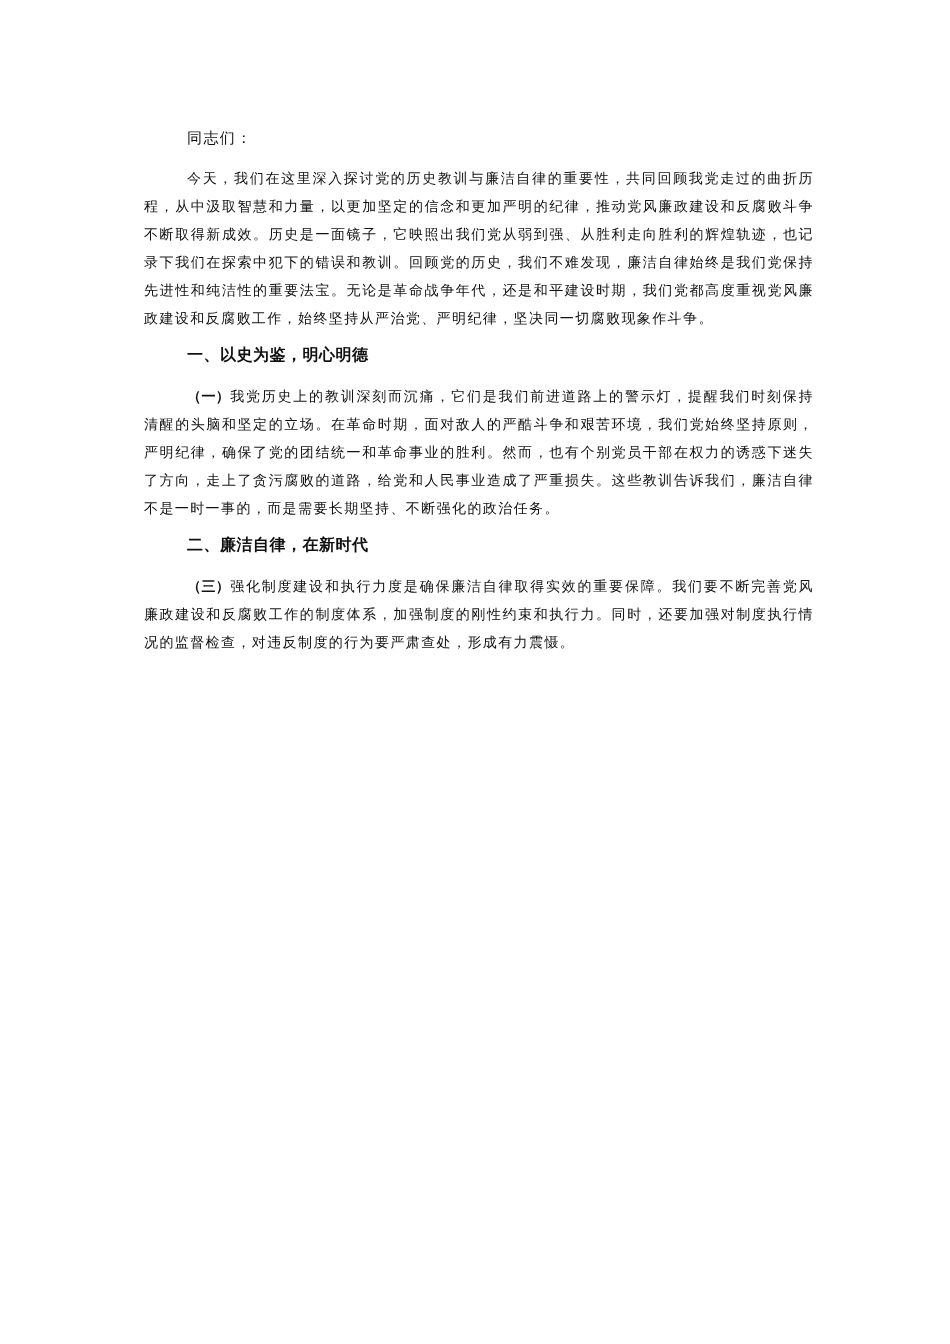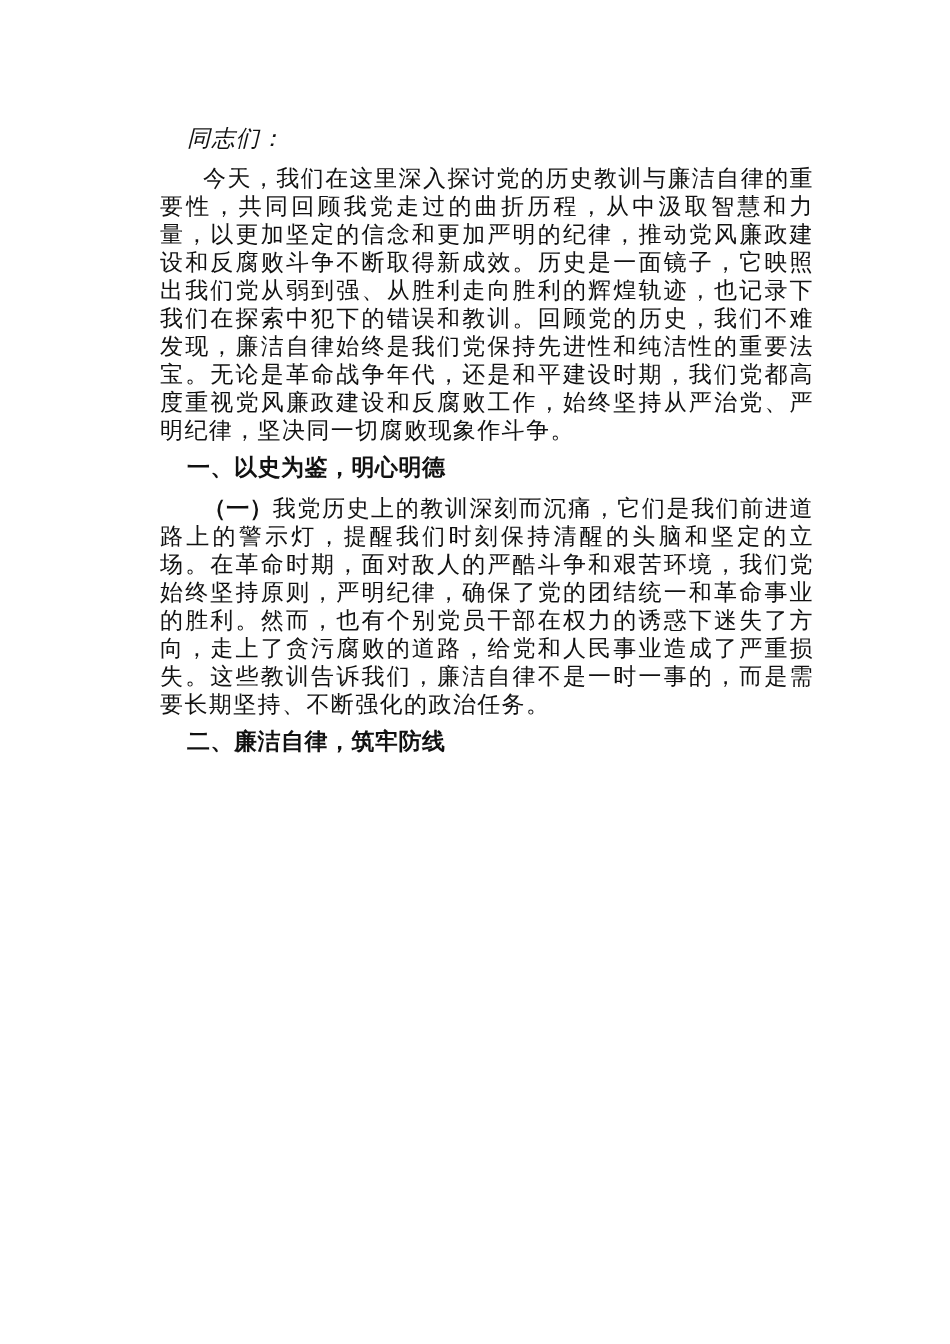--- a/index.html
+++ b/index.html
@@ -15,55 +15,55 @@
     font-family: "DejaVu Serif", "Liberation Serif", serif;
     color: #111111;
   }
   .page {
     position: absolute;
     left: 144px;
     top: 124px;
     width: 670px;
   }
   .para {
-    margin: 0 0 10px 16px;
-    font-size: 23px;
+    margin: 0 0 10px 0;
+    font-size: 14px;
     line-height: 28px;
     letter-spacing: 1.4px;
     text-align: justify;
     text-indent: 43px;
     word-break: break-all;
   }
   .salutation {
     margin: 0 0 12px 0;
-    font-size: 23px;
+    font-size: 15px;
     line-height: 28px;
     letter-spacing: 1.4px;
     text-indent: 43px;
-    font-style: italic;
   }
   .heading {
     margin: 2px 0 12px 0;
-    font-size: 23px;
+    font-size: 16px;
     line-height: 28px;
     font-weight: bold;
-    font-family: Liberation Serif, serif;
+    font-family: Liberation Mono, monospace;
     letter-spacing: 0.5px;
     text-indent: 43px;
   }
   .num {
     font-weight: bold;
     font-family: "DejaVu Sans", "Liberation Sans", sans-serif;
     letter-spacing: 0;
   }
 </style>
 </head>
 <body>
 
 <div class="page">
   <p class="salutation">同志们：</p>
   <p class="para">今天，我们在这里深入探讨党的历史教训与廉洁自律的重要性，共同回顾我党走过的曲折历程，从中汲取智慧和力量，以更加坚定的信念和更加严明的纪律，推动党风廉政建设和反腐败斗争不断取得新成效。历史是一面镜子，它映照出我们党从弱到强、从胜利走向胜利的辉煌轨迹，也记录下我们在探索中犯下的错误和教训。回顾党的历史，我们不难发现，廉洁自律始终是我们党保持先进性和纯洁性的重要法宝。无论是革命战争年代，还是和平建设时期，我们党都高度重视党风廉政建设和反腐败工作，始终坚持从严治党、严明纪律，坚决同一切腐败现象作斗争。</p>
 
   <h2 class="heading">一、以史为鉴，明心明德</h2>
   <p class="para"><span class="num">（一）</span><span>我党历史上的教训深刻而沉痛，它们是我们前进道路上的警示灯，提醒我们时刻保持清醒的头脑和坚定的立场。在革命时期，面对敌人的严酷斗争和艰苦环境，我们党始终坚持原则，严明纪律，确保了党的团结统一和革命事业的胜利。然而，也有个别党员干部在权力的诱惑下迷失了方向，走上了贪污腐败的道路，给党和人民事业造成了严重损失。这些教训告诉我们，廉洁自律不是一时一事的，而是需要长期坚持、不断强化的政治任务。</span></p>
 
-  <h2 class="heading">二、廉洁自律，筑牢防线</h2>
+  <h2 class="heading">二、廉洁自律，在新时代</h2>
+  <p class="para"><span class="num">（三）</span><span>强化制度建设和执行力度是确保廉洁自律取得实效的重要保障。我们要不断完善党风廉政建设和反腐败工作的制度体系，加强制度的刚性约束和执行力。同时，还要加强对制度执行情况的监督检查，对违反制度的行为要严肃查处，形成有力震慑。</span></p>
 </div>
 
 </body></html>

